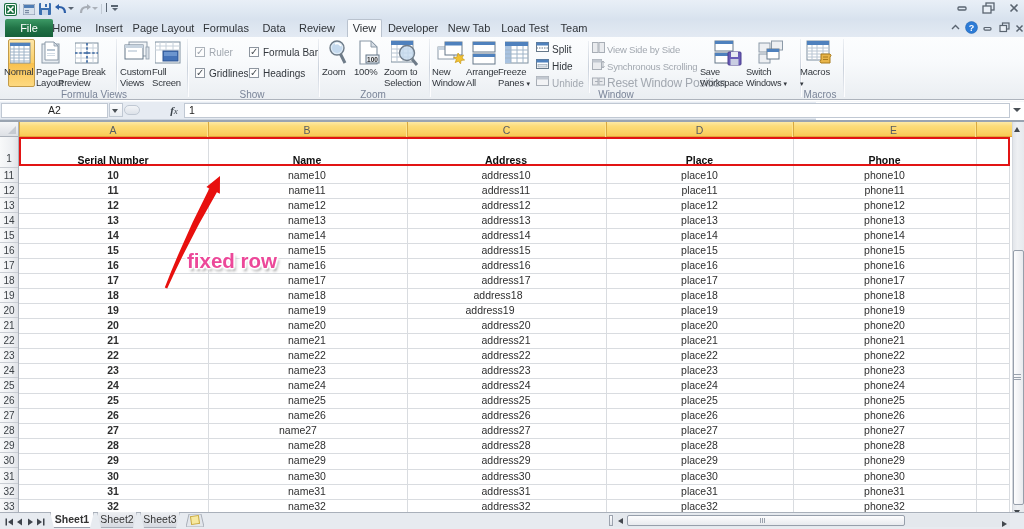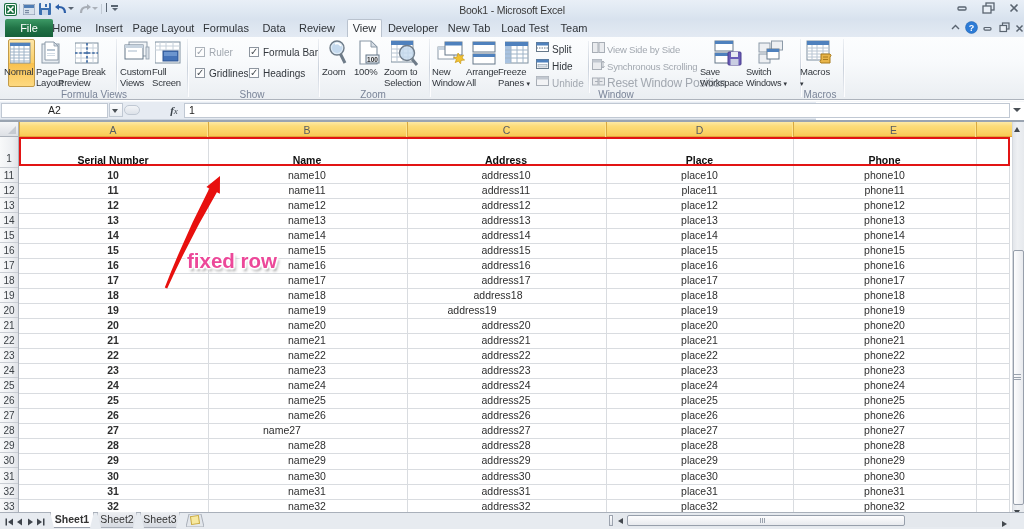--- a/index.html
+++ b/index.html
@@ -99,21 +99,20 @@
  <div class="abs" style="left:68px;top:7px;width:0;height:0;border-left:3px solid transparent;border-right:3px solid transparent;border-top:3px solid #5A6572"></div>
  <svg class="abs" style="left:79px;top:3px" width="12" height="12" viewBox="0 0 12 12">
       <path d="M2 10 Q2 4 8 4" fill="none" stroke="#A7ADB5" stroke-width="2.2"></path>
       <path d="M8 1 L12 4 L8 7 Z" fill="#A7ADB5"></path>
     </svg>
  <div class="abs" style="left:92px;top:7px;width:0;height:0;border-left:3px solid transparent;border-right:3px solid transparent;border-top:3px solid #ABB1B9"></div>
  <div class="abs" style="left:101px;top:4px;width:1px;height:10px;background:#C2CAD4"></div>
  <div class="abs" style="left:106px;top:3px;width:1px;height:9px;background:#5A6572"></div>
  <div class="abs" style="left:111px;top:5px;width:7px;height:1.5px;background:#5A6572"></div>
  <div class="abs" style="left:112px;top:8px;width:0;height:0;border-left:3.5px solid transparent;border-right:3.5px solid transparent;border-top:3.5px solid #5A6572"></div>
- <div id="title">Book1  -  Microsoft Excel</div>
  <svg class="abs" style="left:956px;top:4px" width="12" height="9" viewBox="0 0 12 9">
       <rect x="2" y="3" width="8" height="3" rx="1" fill="none" stroke="#5A6470" stroke-width="1.3"></rect>
     </svg>
  <svg class="abs" style="left:982px;top:2px" width="13" height="12" viewBox="0 0 13 12">
       <rect x="4" y="1" width="8" height="7" fill="none" stroke="#5A6470" stroke-width="1.3"></rect>
       <rect x="1" y="4" width="8" height="7" fill="#EAF0F7" stroke="#5A6470" stroke-width="1.3"></rect>
     </svg>
  <svg class="abs" style="left:1009px;top:3px" width="10" height="10" viewBox="0 0 10 10">
       <path d="M1.5 1.5 L8.5 8.5 M8.5 1.5 L1.5 8.5" stroke="#5A6470" stroke-width="1.6"></path>
     </svg>
@@ -451,21 +450,21 @@
 <div class="cell" style="left:794px;width:181px;top:272.9px">phone17</div>
 <div class="rowhead" style="top:287.9px">19</div>
 <div class="cell b" style="left:19px;width:188px;top:287.9px">18</div>
 <div class="cell" style="left:208px;width:198px;top:287.9px">name18</div>
 <div class="cell" style="left:407px;width:182px;top:287.9px">address18</div>
 <div class="cell" style="left:607px;width:185px;top:287.9px">place18</div>
 <div class="cell" style="left:794px;width:181px;top:287.9px">phone18</div>
 <div class="rowhead" style="top:303.0px">20</div>
 <div class="cell b" style="left:19px;width:188px;top:303.0px">19</div>
 <div class="cell" style="left:208px;width:198px;top:303.0px">name19</div>
-<div class="cell" style="left:389px;width:166px;top:303.0px">address19</div>
+<div class="cell" style="left:407px;width:166px;top:303.0px">address19</div>
 <div class="cell" style="left:607px;width:185px;top:303.0px">place19</div>
 <div class="cell" style="left:794px;width:181px;top:303.0px">phone19</div>
 <div class="rowhead" style="top:318.0px">21</div>
 <div class="cell b" style="left:19px;width:188px;top:318.0px">20</div>
 <div class="cell" style="left:208px;width:198px;top:318.0px">name20</div>
 <div class="cell" style="left:407px;width:198px;top:318.0px">address20</div>
 <div class="cell" style="left:607px;width:185px;top:318.0px">place20</div>
 <div class="cell" style="left:794px;width:181px;top:318.0px">phone20</div>
 <div class="rowhead" style="top:333.1px">22</div>
 <div class="cell b" style="left:19px;width:188px;top:333.1px">21</div>
@@ -498,21 +497,21 @@
 <div class="cell" style="left:607px;width:185px;top:393.2px">place25</div>
 <div class="cell" style="left:794px;width:181px;top:393.2px">phone25</div>
 <div class="rowhead" style="top:408.3px">27</div>
 <div class="cell b" style="left:19px;width:188px;top:408.3px">26</div>
 <div class="cell" style="left:208px;width:198px;top:408.3px">name26</div>
 <div class="cell" style="left:407px;width:198px;top:408.3px">address26</div>
 <div class="cell" style="left:607px;width:185px;top:408.3px">place26</div>
 <div class="cell" style="left:794px;width:181px;top:408.3px">phone26</div>
 <div class="rowhead" style="top:423.4px">28</div>
 <div class="cell b" style="left:19px;width:188px;top:423.4px">27</div>
-<div class="cell" style="left:196px;width:172px;top:423.4px">name27</div>
+<div class="cell" style="left:212px;width:172px;top:423.4px">name27</div>
 <div class="cell" style="left:407px;width:198px;top:423.4px">address27</div>
 <div class="cell" style="left:607px;width:185px;top:423.4px">place27</div>
 <div class="cell" style="left:794px;width:181px;top:423.4px">phone27</div>
 <div class="rowhead" style="top:438.4px">29</div>
 <div class="cell b" style="left:19px;width:188px;top:438.4px">28</div>
 <div class="cell" style="left:208px;width:198px;top:438.4px">name28</div>
 <div class="cell" style="left:407px;width:198px;top:438.4px">address28</div>
 <div class="cell" style="left:607px;width:185px;top:438.4px">place28</div>
 <div class="cell" style="left:794px;width:181px;top:438.4px">phone28</div>
 <div class="rowhead" style="top:453.4px">30</div>

